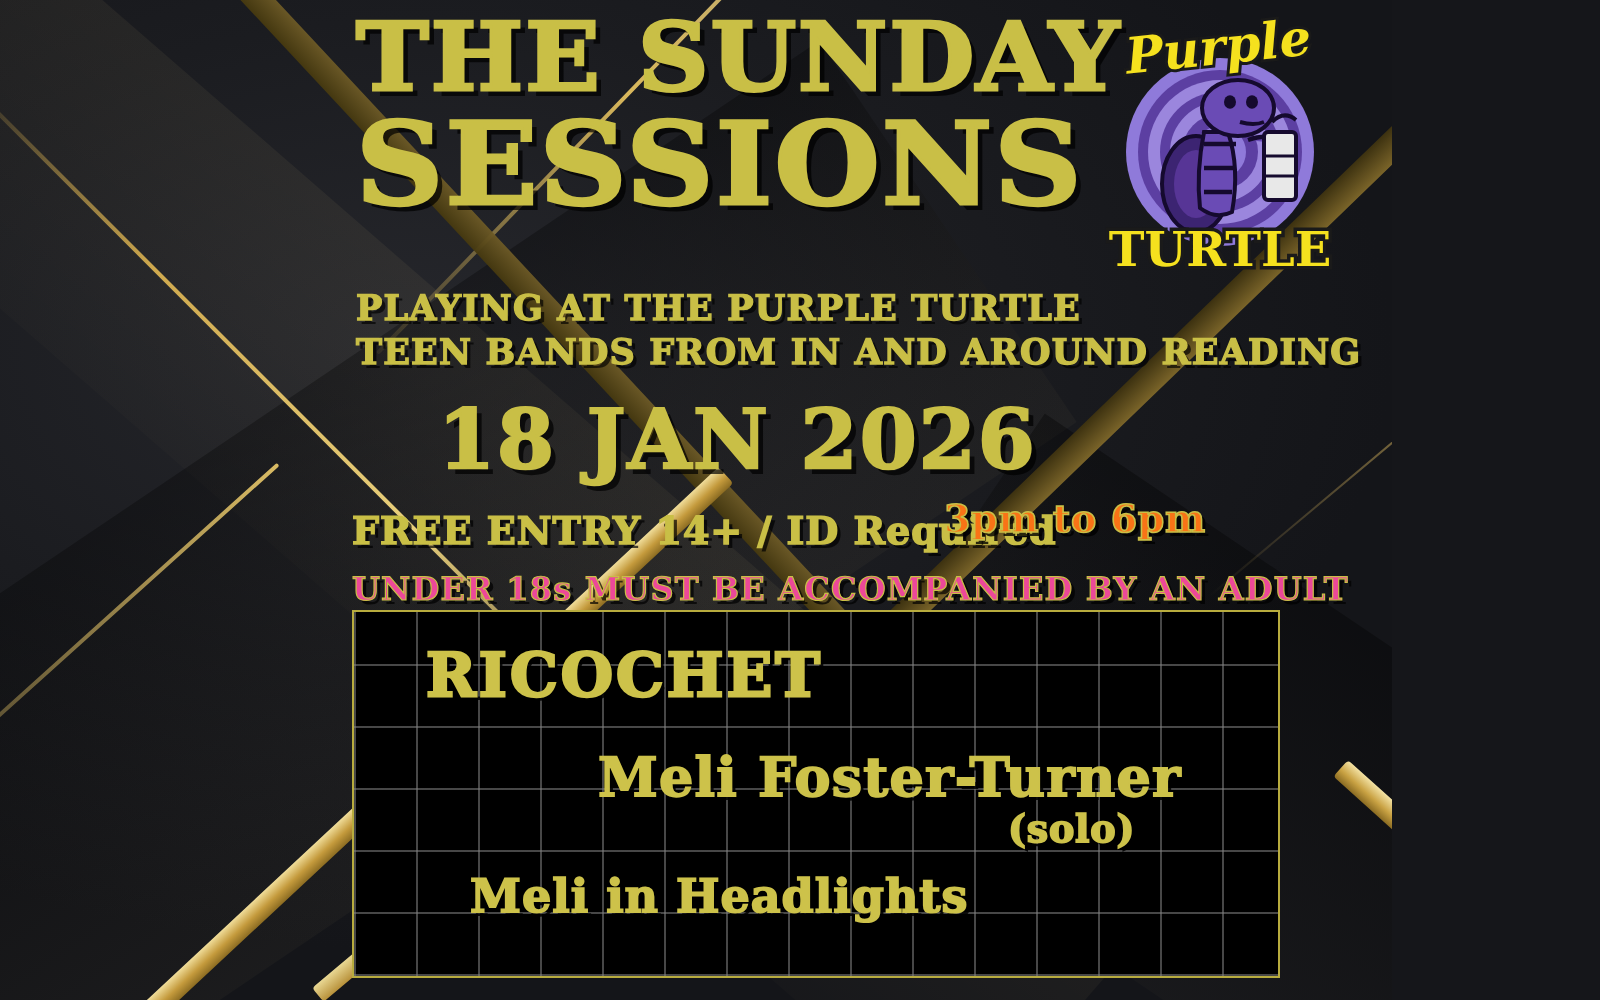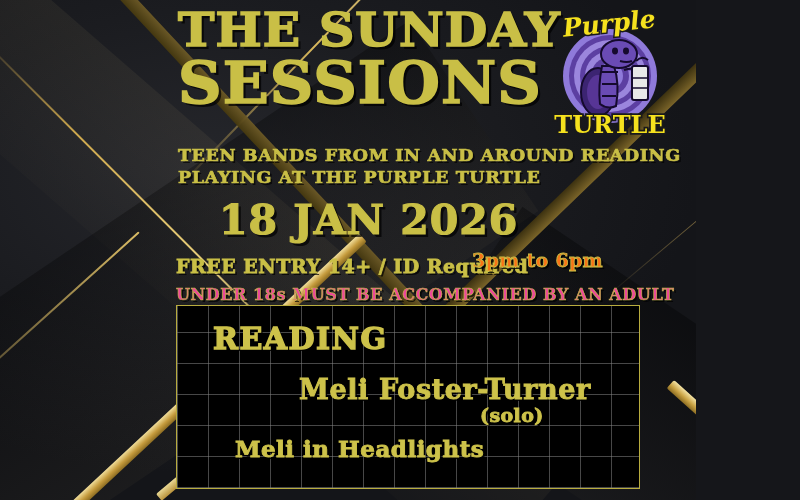--- a/index.html
+++ b/index.html
@@ -243,21 +243,21 @@
     position: absolute;
     font-family: "DejaVu Serif", serif;
     font-weight: 700;
     color: #cdc24a;
     text-shadow: 2px 2px 0 rgba(0,0,0,0.85);
     white-space: nowrap;
     -webkit-text-stroke: 0.9px #cdc24a;
   }
   .band-0 { left: 36px; top: 15px;  font-size: 30px; letter-spacing: 1.5px; -webkit-text-stroke:1.4px #cdc24a;}
   .band-1 { left: 122px; top: 68px; font-size: 27px; letter-spacing: 0.6px; }
-  .band-2 { left: 303px; top: 98px; font-size: 19px; letter-spacing: 0.4px; }
+  .band-2 { left: 327px; top: 98px; font-size: 19px; letter-spacing: 0.4px; }
   .band-3 { left: 58px;  top: 129px; font-size: 23px; letter-spacing: 0.5px; }
 </style>
 </head>
 <body>
 
 <div id="poster">
 
   <div class="bg-base"></div>
   <div class="bg-facet">
     <div class="facet-a"></div>
@@ -314,33 +314,33 @@
         <path d="M96 55 q6 -6 12 -1" stroke="#150a2e" stroke-width="2" fill="none"></path>
       </g>
 
       <text x="70" y="26" text-anchor="middle" font-family="&quot;DejaVu Serif&quot;, serif" font-size="25" font-style="italic" font-weight="700" fill="#f5e11e" stroke="#1a1a1a" stroke-width="3" paint-order="stroke" transform="rotate(-6 70 26)">Purple</text>
 
       <text x="70" y="127" text-anchor="middle" font-family="&quot;DejaVu Serif&quot;, serif" font-size="24" font-weight="700" fill="#f5e11e" stroke="#1a1a1a" stroke-width="3.5" paint-order="stroke">TURTLE</text>
     </svg>
   </div>
 
   <div class="subtitle">
+    <div class="sub-line">PLAYING AT THE PURPLE TURTLE</div>
     <div class="sub-line">TEEN BANDS FROM IN AND AROUND READING</div>
-    <div class="sub-line">PLAYING AT THE PURPLE TURTLE</div>
   </div>
 
   <div class="dateblock">
     <div class="date-main">18 JAN 2026</div>
     <div class="entry-row">
       <div class="entry-line">FREE ENTRY  14+ / ID Required</div>
       <div class="time-line">3pm to 6pm</div>
     </div>
     <div class="under18">UNDER 18s MUST BE ACCOMPANIED BY AN ADULT</div>
   </div>
 
   <div class="lineup">
-    <div class="band band-0">READING</div>
+    <div class="band band-0">RICOCHET</div>
     <div class="band band-1">Meli Foster-Turner</div>
     <div class="band band-2">(solo)</div>
     <div class="band band-3">Meli in Headlights</div>
   </div>
 
 </div>
 
 </body></html>

